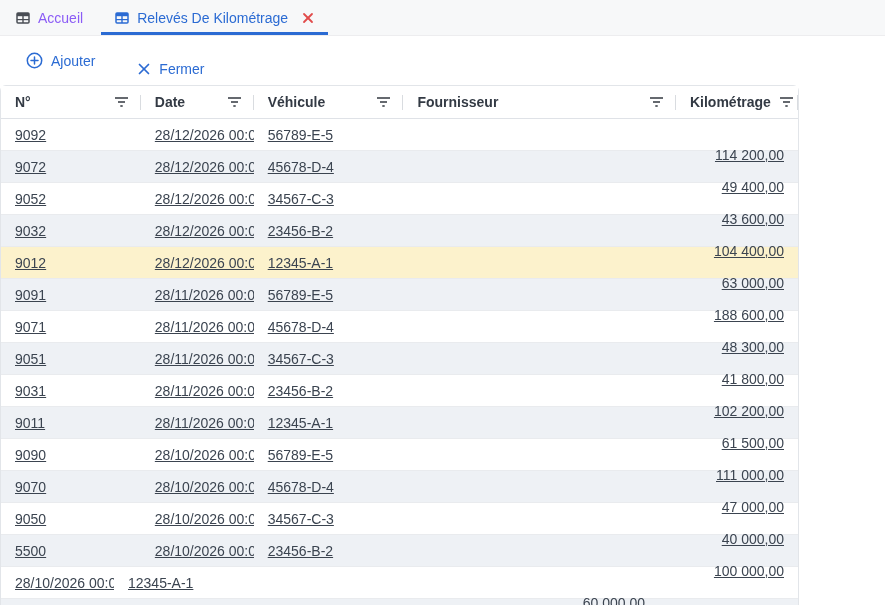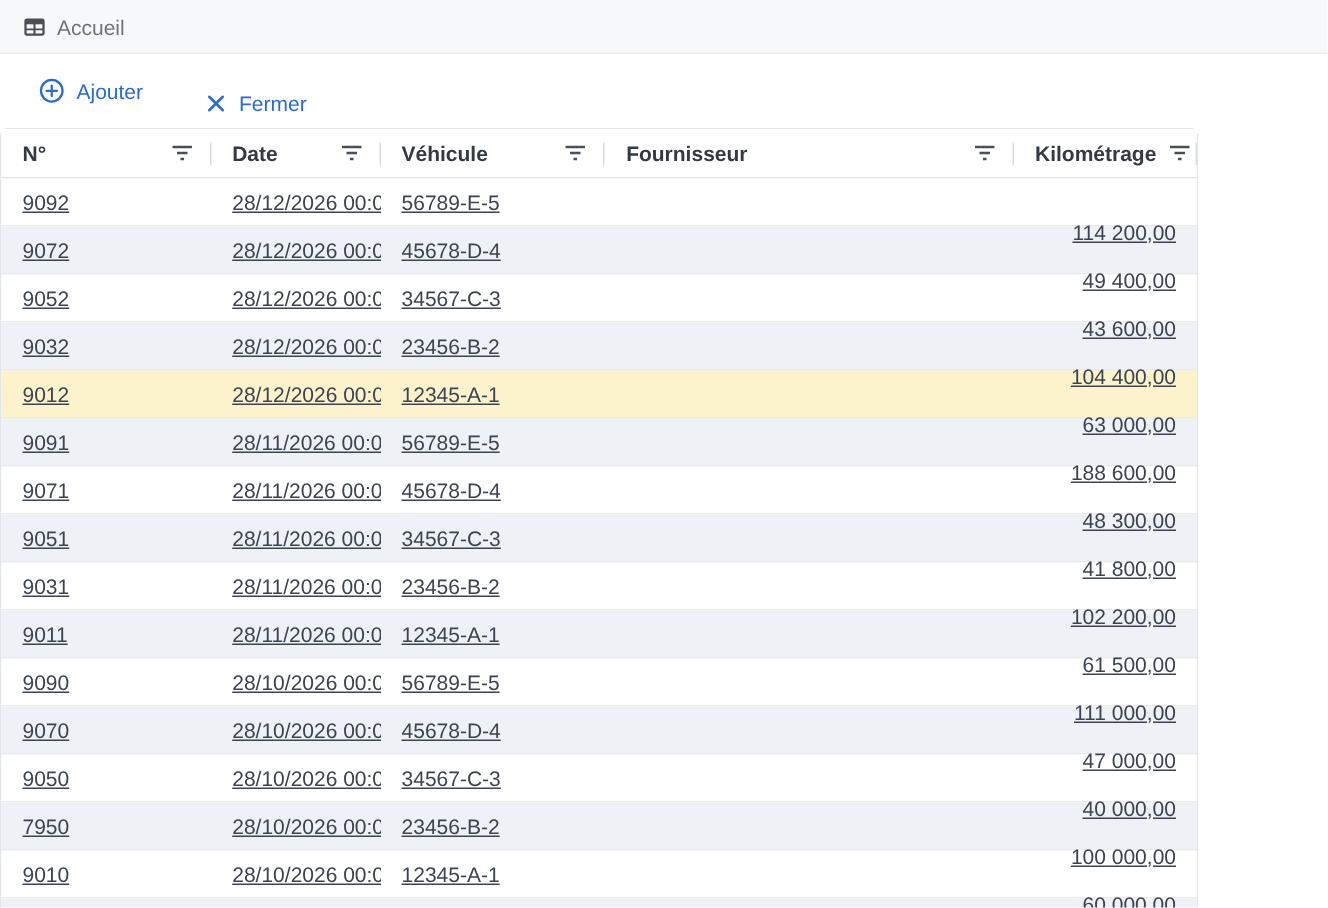--- a/index.html
+++ b/index.html
@@ -20,21 +20,21 @@
     --border:#e9ebee;
   }
 
   
   .tabbar {
     display:flex; align-items:stretch; height:36px;
     background:#f7f8f9; border-bottom:1px solid #ededef;
   }
   .tab {
     display:flex; align-items:center; gap:8px;
-    padding:0 16px; font-size:14px; color:#737373;
+    padding:0 16px; font-size:14px; color:#8b5cf6;
     position:relative; cursor:pointer; white-space:nowrap;
   }
   .tab .ticon { display:flex; align-items:center; color:#4a4e55; }
   .tab.active { color:var(--accent); }
   .tab.active .ticon { color:var(--accent); }
   .tab.active::after {
     content:""; position:absolute; left:2px; right:2px; bottom:0;
     height:3px; background:var(--accent);
   }
   .tab-close { display:flex; align-items:center; margin-left:6px; color:var(--close-red); cursor:pointer; }
@@ -102,20 +102,37 @@
       <svg width="14" height="14" viewBox="0 0 14 14">
         <rect x="1" y="2" width="12" height="10" rx="1" fill="none" stroke="currentColor" stroke-width="1.5"></rect>
         <rect x="1" y="2" width="12" height="3.2" fill="currentColor"></rect>
         <line x1="7" y1="5" x2="7" y2="12" stroke="currentColor" stroke-width="1.4"></line>
         <line x1="1" y1="8.6" x2="13" y2="8.6" stroke="currentColor" stroke-width="1.2"></line>
       </svg>
     </span>
     <span>Accueil</span>
   </div>
 
+  <div class="tab active">
+    <span class="ticon">
+      <svg width="14" height="14" viewBox="0 0 14 14">
+        <rect x="1" y="2" width="12" height="10" rx="1" fill="none" stroke="currentColor" stroke-width="1.5"></rect>
+        <rect x="1" y="2" width="12" height="3.2" fill="currentColor"></rect>
+        <line x1="7" y1="5" x2="7" y2="12" stroke="currentColor" stroke-width="1.4"></line>
+        <line x1="1" y1="8.6" x2="13" y2="8.6" stroke="currentColor" stroke-width="1.2"></line>
+      </svg>
+    </span>
+    <span>Relevés De Kilométrage</span>
+    <span class="tab-close">
+      <svg width="12" height="12" viewBox="0 0 12 12">
+        <line x1="2" y1="2" x2="10" y2="10" stroke="currentColor" stroke-width="1.8" stroke-linecap="round"></line>
+        <line x1="10" y1="2" x2="2" y2="10" stroke="currentColor" stroke-width="1.8" stroke-linecap="round"></line>
+      </svg>
+    </span>
+  </div>
 </div>
 
 <div class="toolbar">
   <div class="tool-btn">
     <span style="display:flex">
       <svg width="17" height="17" viewBox="0 0 17 17">
         <circle cx="8.5" cy="8.5" r="7.2" fill="none" stroke="currentColor" stroke-width="1.5"></circle>
         <line x1="8.5" y1="5" x2="8.5" y2="12" stroke="currentColor" stroke-width="1.5" stroke-linecap="round"></line>
         <line x1="5" y1="8.5" x2="12" y2="8.5" stroke="currentColor" stroke-width="1.5" stroke-linecap="round"></line>
       </svg>
@@ -273,28 +290,27 @@
         <div class="cell c4 num">47 000,00</div>
       </div>
       <div class="row">
         <div class="cell c0">9050</div>
         <div class="cell c1">28/10/2026 00:00</div>
         <div class="cell c2">34567-C-3</div>
         <div class="cell c3"></div>
         <div class="cell c4 num">40 000,00</div>
       </div>
       <div class="row alt">
-        <div class="cell c0">7950</div>
+        <div class="cell c0">5500</div>
         <div class="cell c1">28/10/2026 00:00</div>
         <div class="cell c2">23456-B-2</div>
         <div class="cell c3"></div>
         <div class="cell c4 num">100 000,00</div>
       </div>
       <div class="row">
-        <div class="cell c0">9010</div>
         <div class="cell c1">28/10/2026 00:00</div>
         <div class="cell c2">12345-A-1</div>
         <div class="cell c3"></div>
         <div class="cell c4 num">60 000,00</div>
       </div>
       <div class="row partial alt"></div>
     </div>
 </div>
 
 </body></html>

